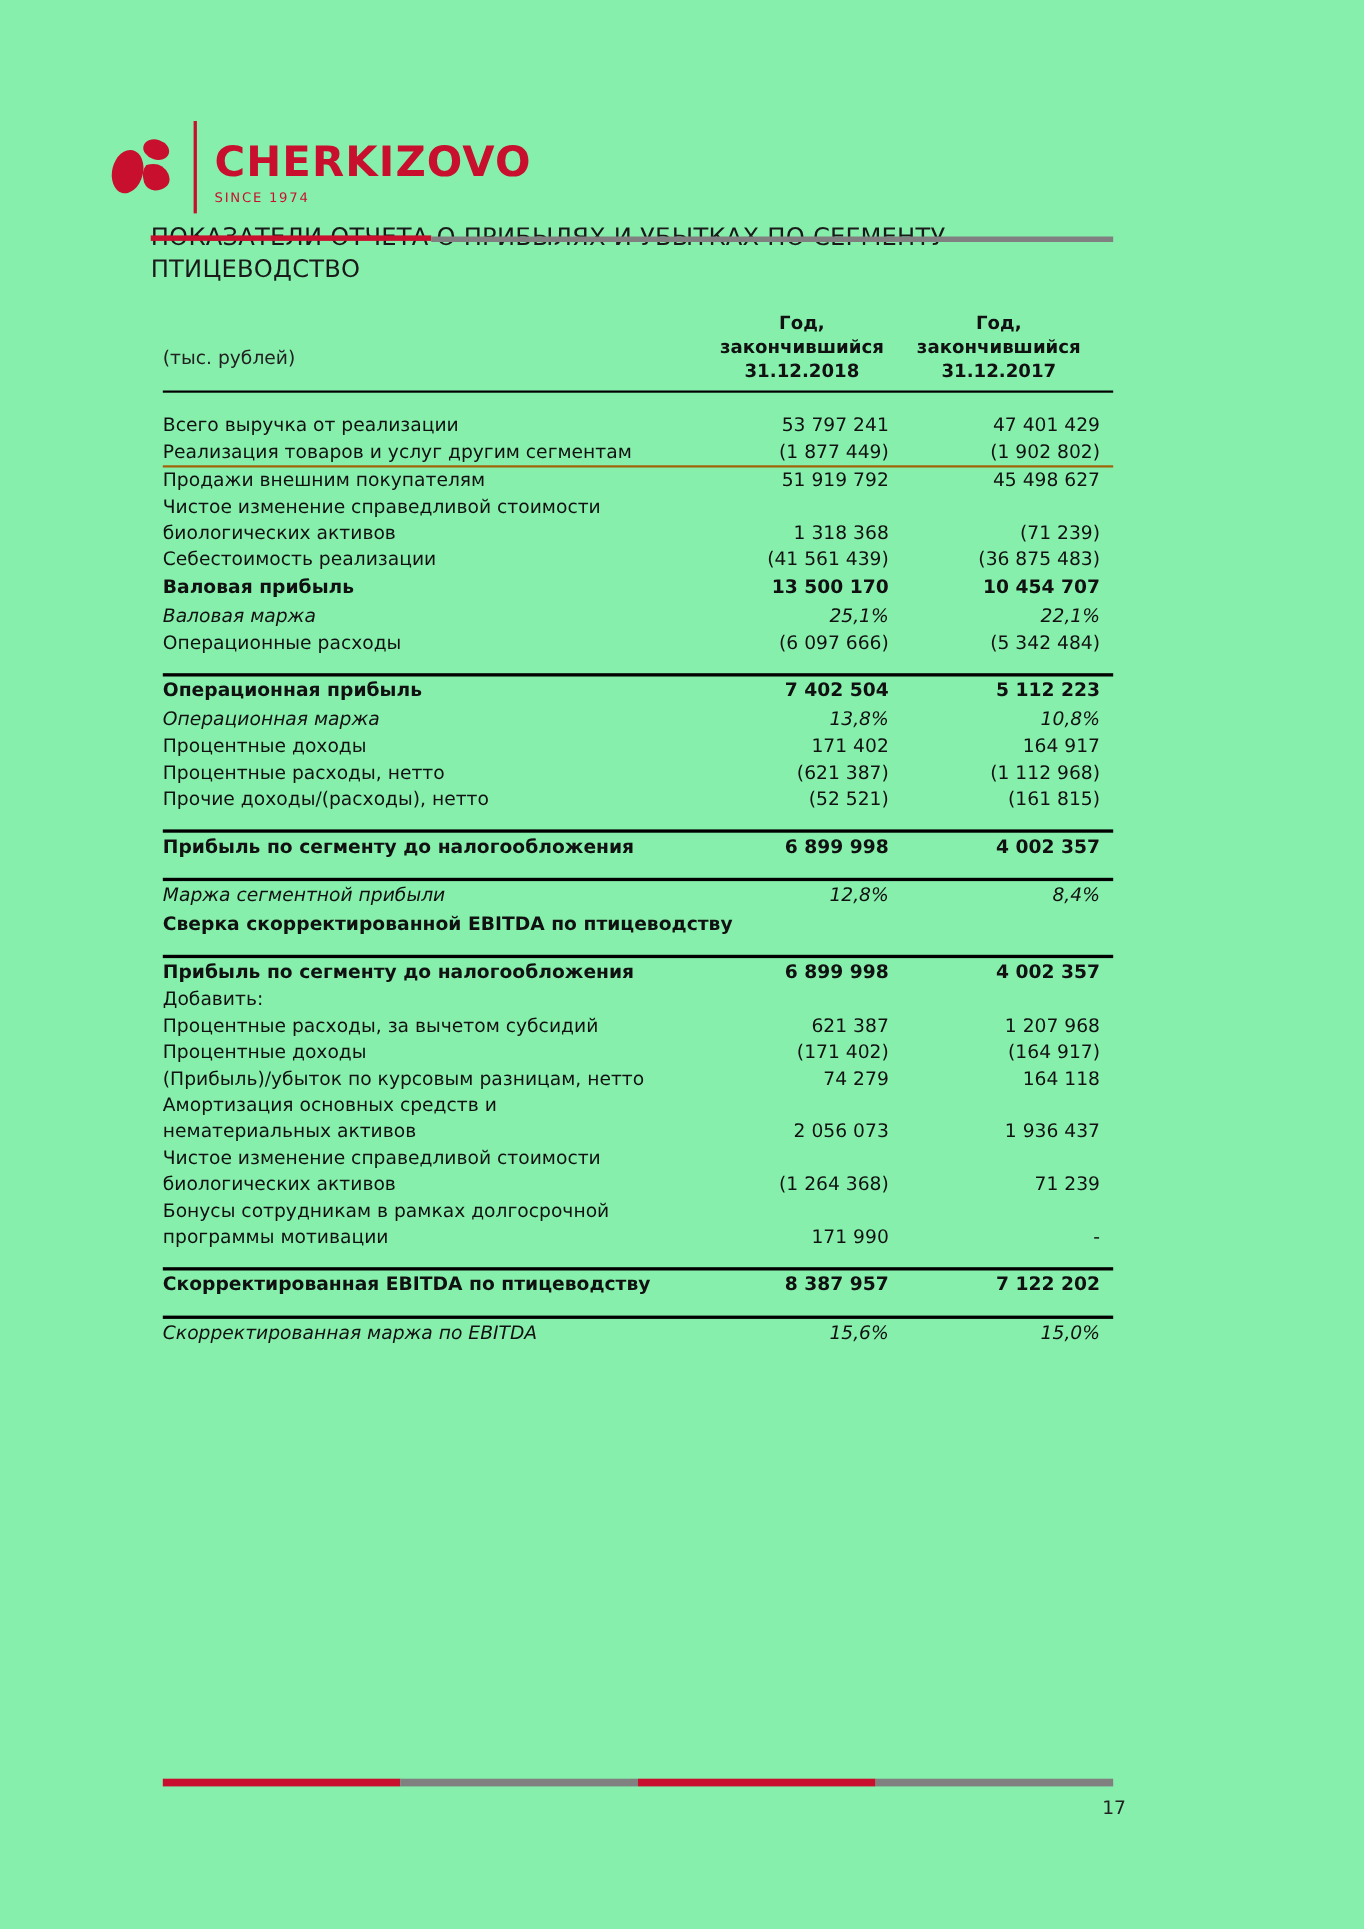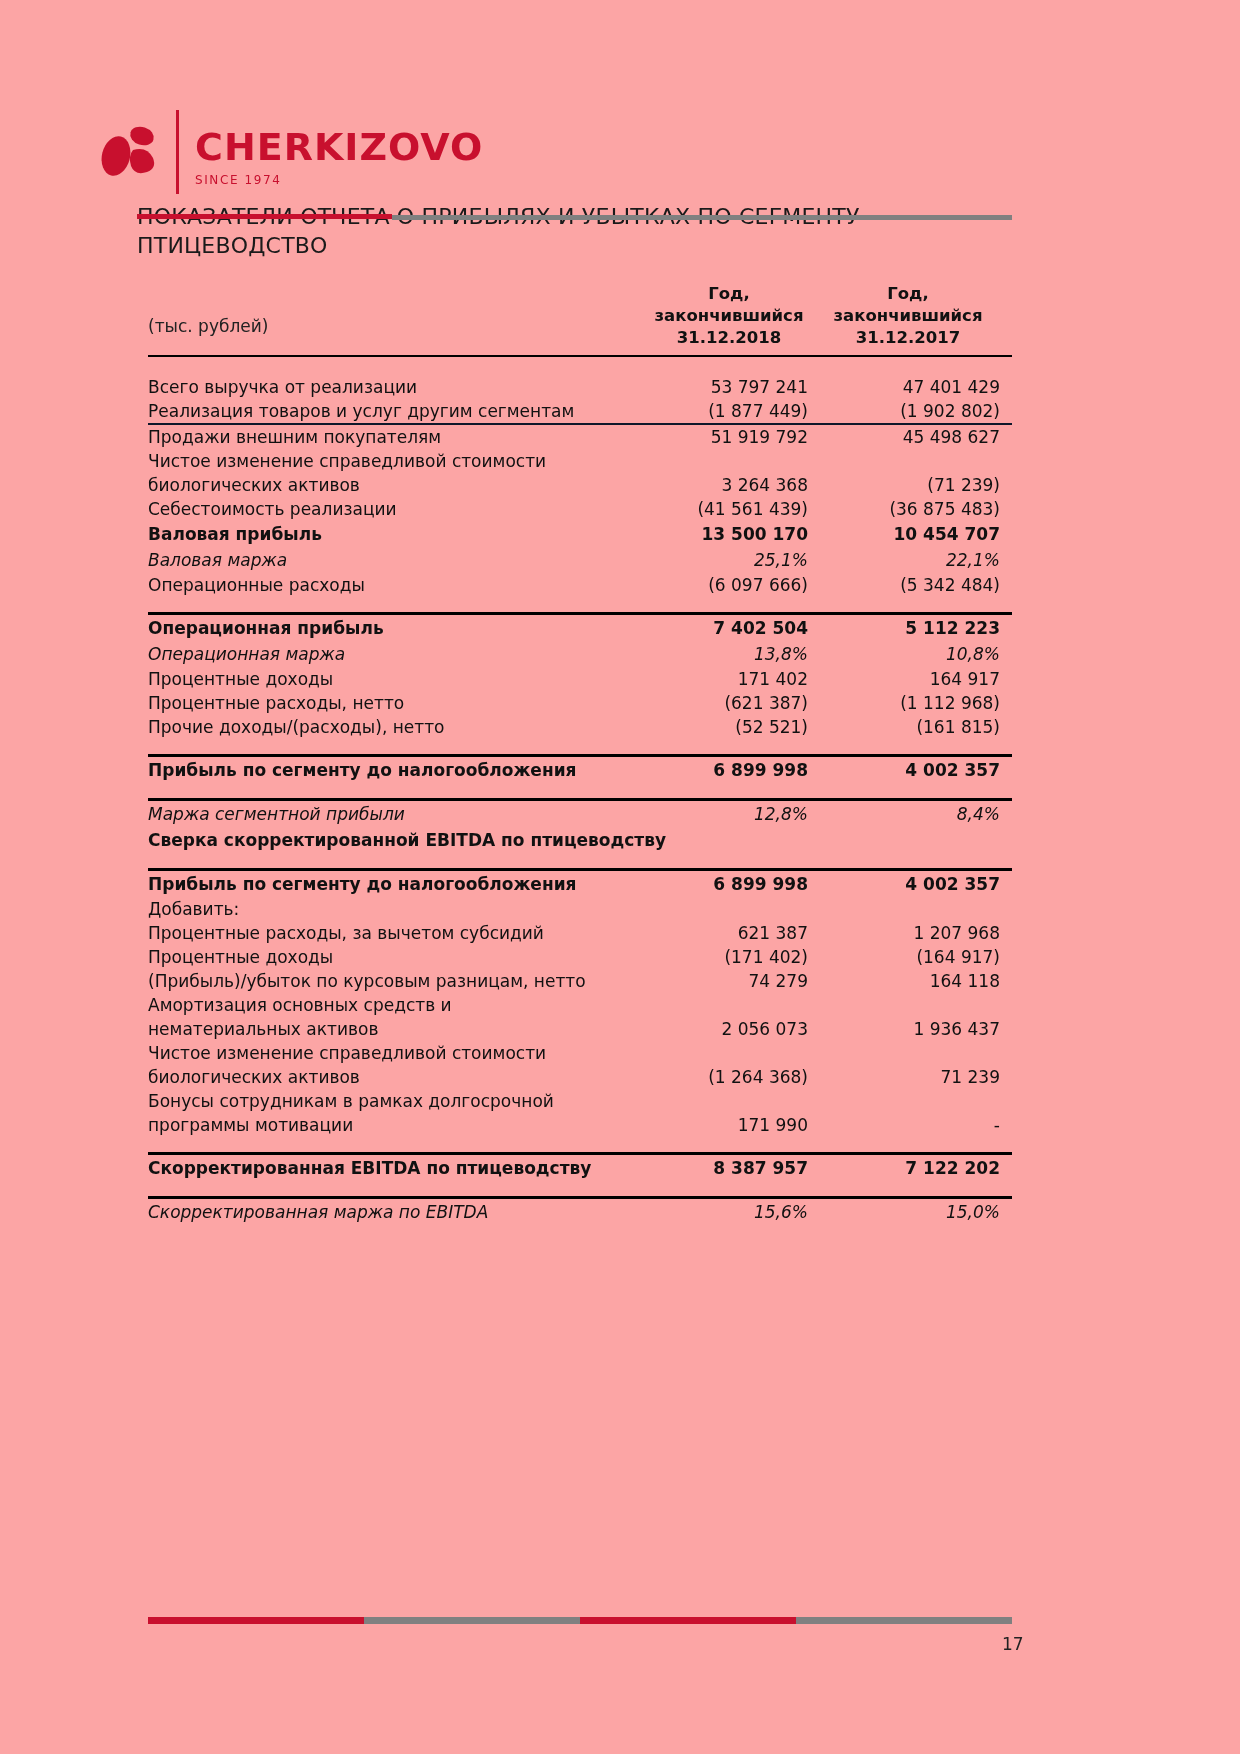--- a/index.html
+++ b/index.html
@@ -1,20 +1,20 @@
 <!DOCTYPE html>
 <html><head>
 <meta charset="utf-8">
 <style>
   html,body { margin:0; padding:0; background:#ffffff; }
   .page {
     position: relative;
     width: 1240px;
     height: 1754px;
-    background: #fca5a5;
+    background: #86efac;
     font-family: "DejaVu Sans", "Liberation Sans", sans-serif;
     color: #111111;
     overflow: hidden;
   }
 
   
   .logo-row { position: absolute; left: 100px; top: 108px; display: flex; align-items: flex-start; }
   .logo-mark { width: 62px; height: 64px; margin-top: 12px; }
   .logo-divider { width: 3px; height: 84px; background: #c8102e; margin: 2px 16px 0 14px; }
   .logo-textcol { display: flex; flex-direction: column; }
@@ -38,21 +38,21 @@
   .th-col { width: 166px; text-align: center; font-weight: bold; white-space: pre-line; line-height: 22px; font-size: 16.5px; }
   .th-col.c2017 { width: 192px; padding-right: 8px; }
   .tbody { padding-top: 18px; }
 
   .trow { display: flex; line-height: 24px; align-items: flex-end; }
   .trow .c-label { flex: 1; white-space: pre-line; }
   .trow .c-val { width: 166px; text-align: right; }
   .trow .c-val.v2017 { width: 192px; padding-right: 12px; }
   .trow.bold { font-weight: bold; line-height: 26px; }
   .trow.italic { font-style: italic; line-height: 26px; }
-  .trow.rule-thin { border-bottom: 2px solid #0f172a; }
+  .trow.rule-thin { border-bottom: 2px solid #a16207; }
   .trow.rule-thick { border-bottom: 3px solid #000; padding-bottom: 15px; }
   .trow.section { font-weight: bold; line-height: 26px; }
 
   
   .footer-bar { position: absolute; left: 148px; top: 1617px; width: 864px; height: 7px; display: flex; }
   .footer-bar .seg { flex: 1; height: 7px; }
   .page-number { position: absolute; left: 1002px; top: 1634px; font-size: 17px; color: #222; }
 </style>
 </head>
 <body>
@@ -105,21 +105,21 @@
           <div class="c-val v2017">(1 902 802)</div>
         </div>
         <div class="trow">
           <div class="c-label">Продажи внешним покупателям</div>
           <div class="c-val v2018">51 919 792</div>
           <div class="c-val v2017">45 498 627</div>
         </div>
         <div class="trow">
           <div class="c-label">Чистое изменение справедливой стоимости
 биологических активов</div>
-          <div class="c-val v2018">3 264 368</div>
+          <div class="c-val v2018">1 318 368</div>
           <div class="c-val v2017">(71 239)</div>
         </div>
         <div class="trow">
           <div class="c-label">Себестоимость реализации</div>
           <div class="c-val v2018">(41 561 439)</div>
           <div class="c-val v2017">(36 875 483)</div>
         </div>
         <div class="trow bold">
           <div class="c-label">Валовая прибыль</div>
           <div class="c-val v2018">13 500 170</div>

